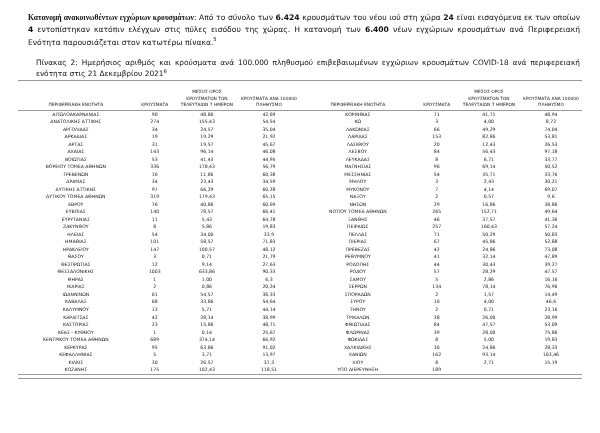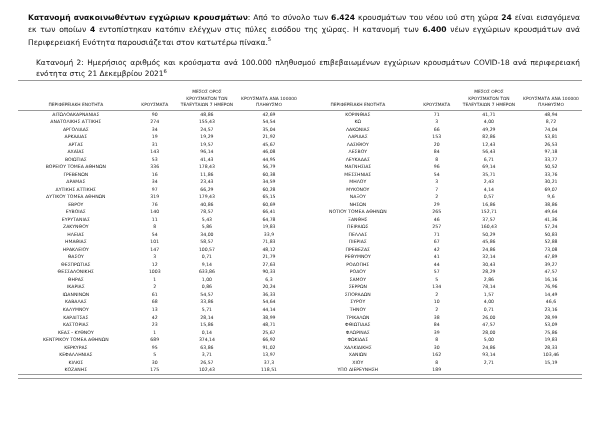--- a/index.html
+++ b/index.html
@@ -27,21 +27,21 @@
   
   .intro {
     font-size: 7.6px;
     line-height: 1.62;
     text-align: justify;
     color: #111111;
     margin: 4px 0 0 0;
     padding: 0 6px 0 14px;
   }
   .intro b { font-weight: bold; margin-top: 47px; }
-  .intro .lead { font-weight: bold; }
+  .intro .lead { font-weight: bold; font-family: Liberation Serif, serif; }
 
   
   .caption {
     font-size: 7.4px;
     line-height: 1.55;
     text-align: justify;
     color: #111111;
     margin: 8px 0 0 0;
     padding: 0 6px 0 22px;
   }
@@ -120,21 +120,21 @@
 </head>
 <body>
 
 <div class="page">
 
   <p class="intro">
     <span class="lead">Κατανομή ανακοινωθέντων εγχώριων κρουσμάτων</span><span>:</span><span> Από το σύνολο των </span><b>6.424</b><span> κρουσμάτων του νέου ιού στη χώρα </span><b>24</b><span> είναι εισαγόμενα εκ των οποίων </span><b>4</b><span> εντοπίστηκαν κατόπιν ελέγχων στις πύλες εισόδου της χώρας.  Η κατανομή των </span><b>6.400</b><span> νέων εγχώριων κρουσμάτων ανά Περιφερειακή Ενότητα παρουσιάζεται στον κατωτέρω πίνακα.</span><sup>5</sup>
   </p>
 
   <p class="caption">
-    <span>Κατανομή 2:</span><span> Ημερήσιος αριθμός και κρούσματα ανά 100.000 πληθυσμού επιβεβαιωμένων εγχώριων κρουσμάτων COVID-18 ανά περιφερειακή ενότητα στις 21 Δεκεμβρίου 2021</span><sup>6</sup>
+    <span>Πίνακας 2:</span><span> Ημερήσιος αριθμός και κρούσματα ανά 100.000 πληθυσμού επιβεβαιωμένων εγχώριων κρουσμάτων COVID-18 ανά περιφερειακή ενότητα στις 21 Δεκεμβρίου 2021</span><sup>6</sup>
   </p>
 
   <div class="topline"></div>
 
   <div class="tables">
 
     <div class="tbl-wrap">
       <table class="dt">
         <colgroup>
           <col class="c-name">

